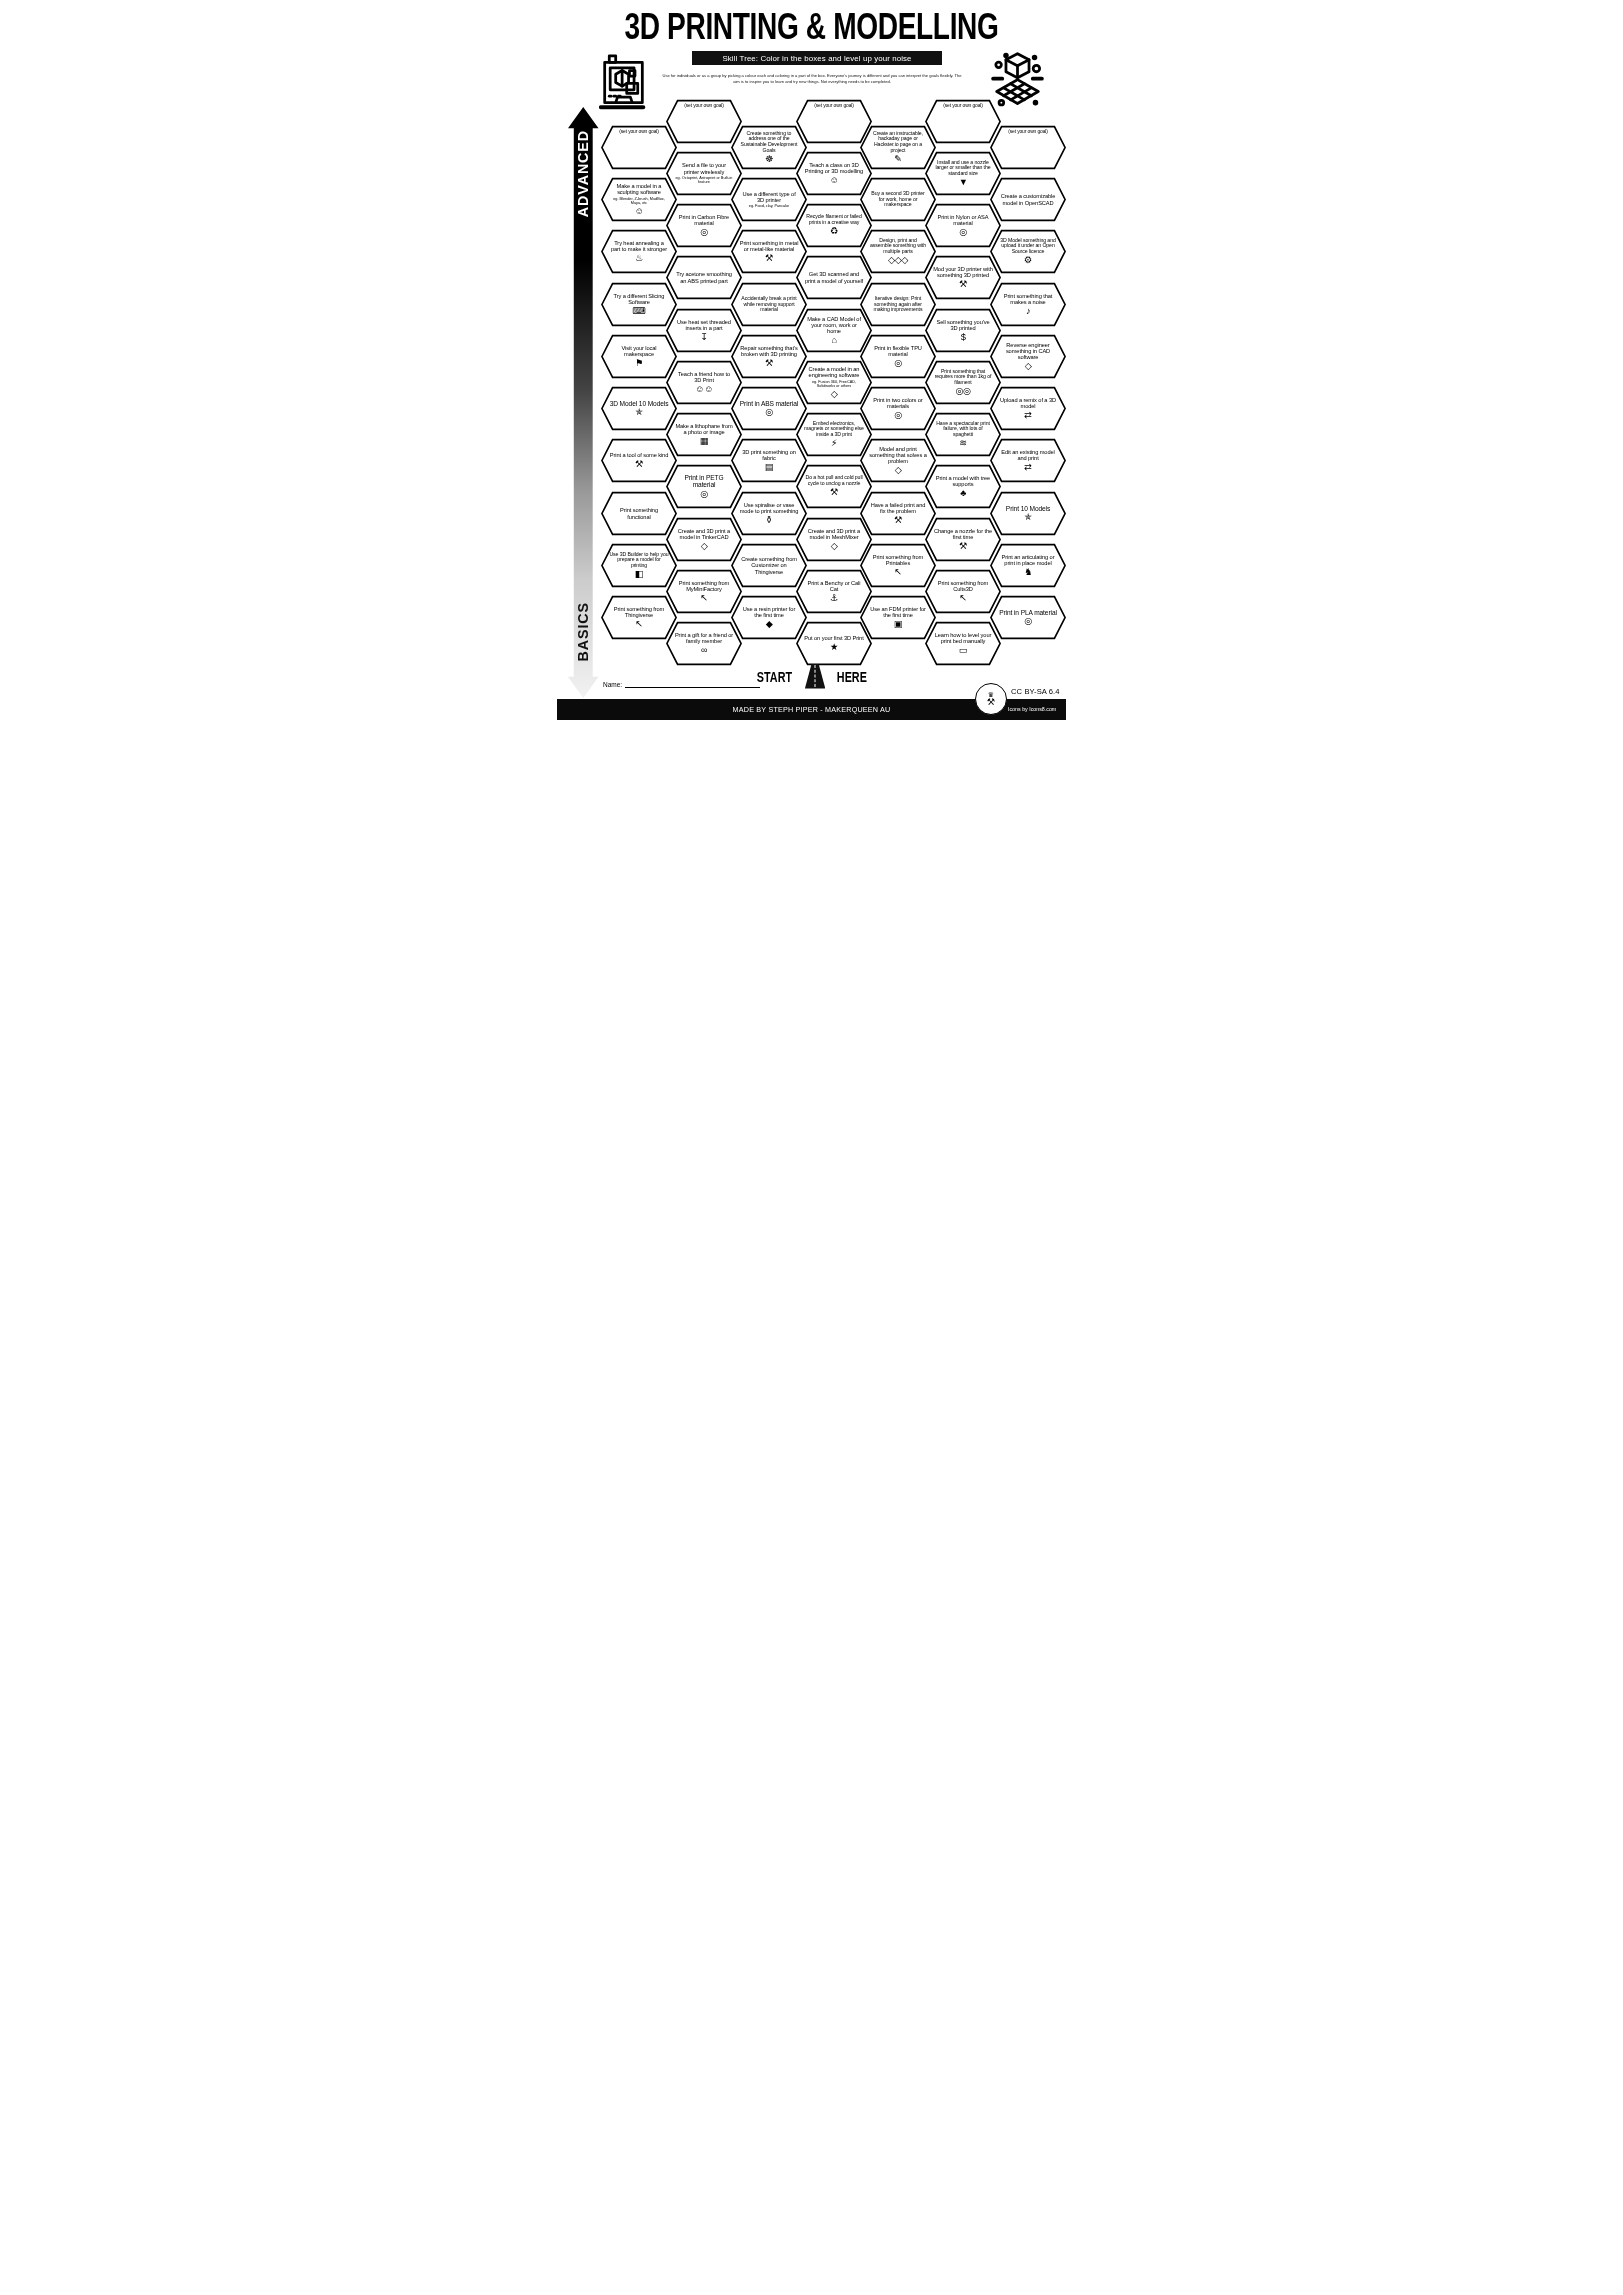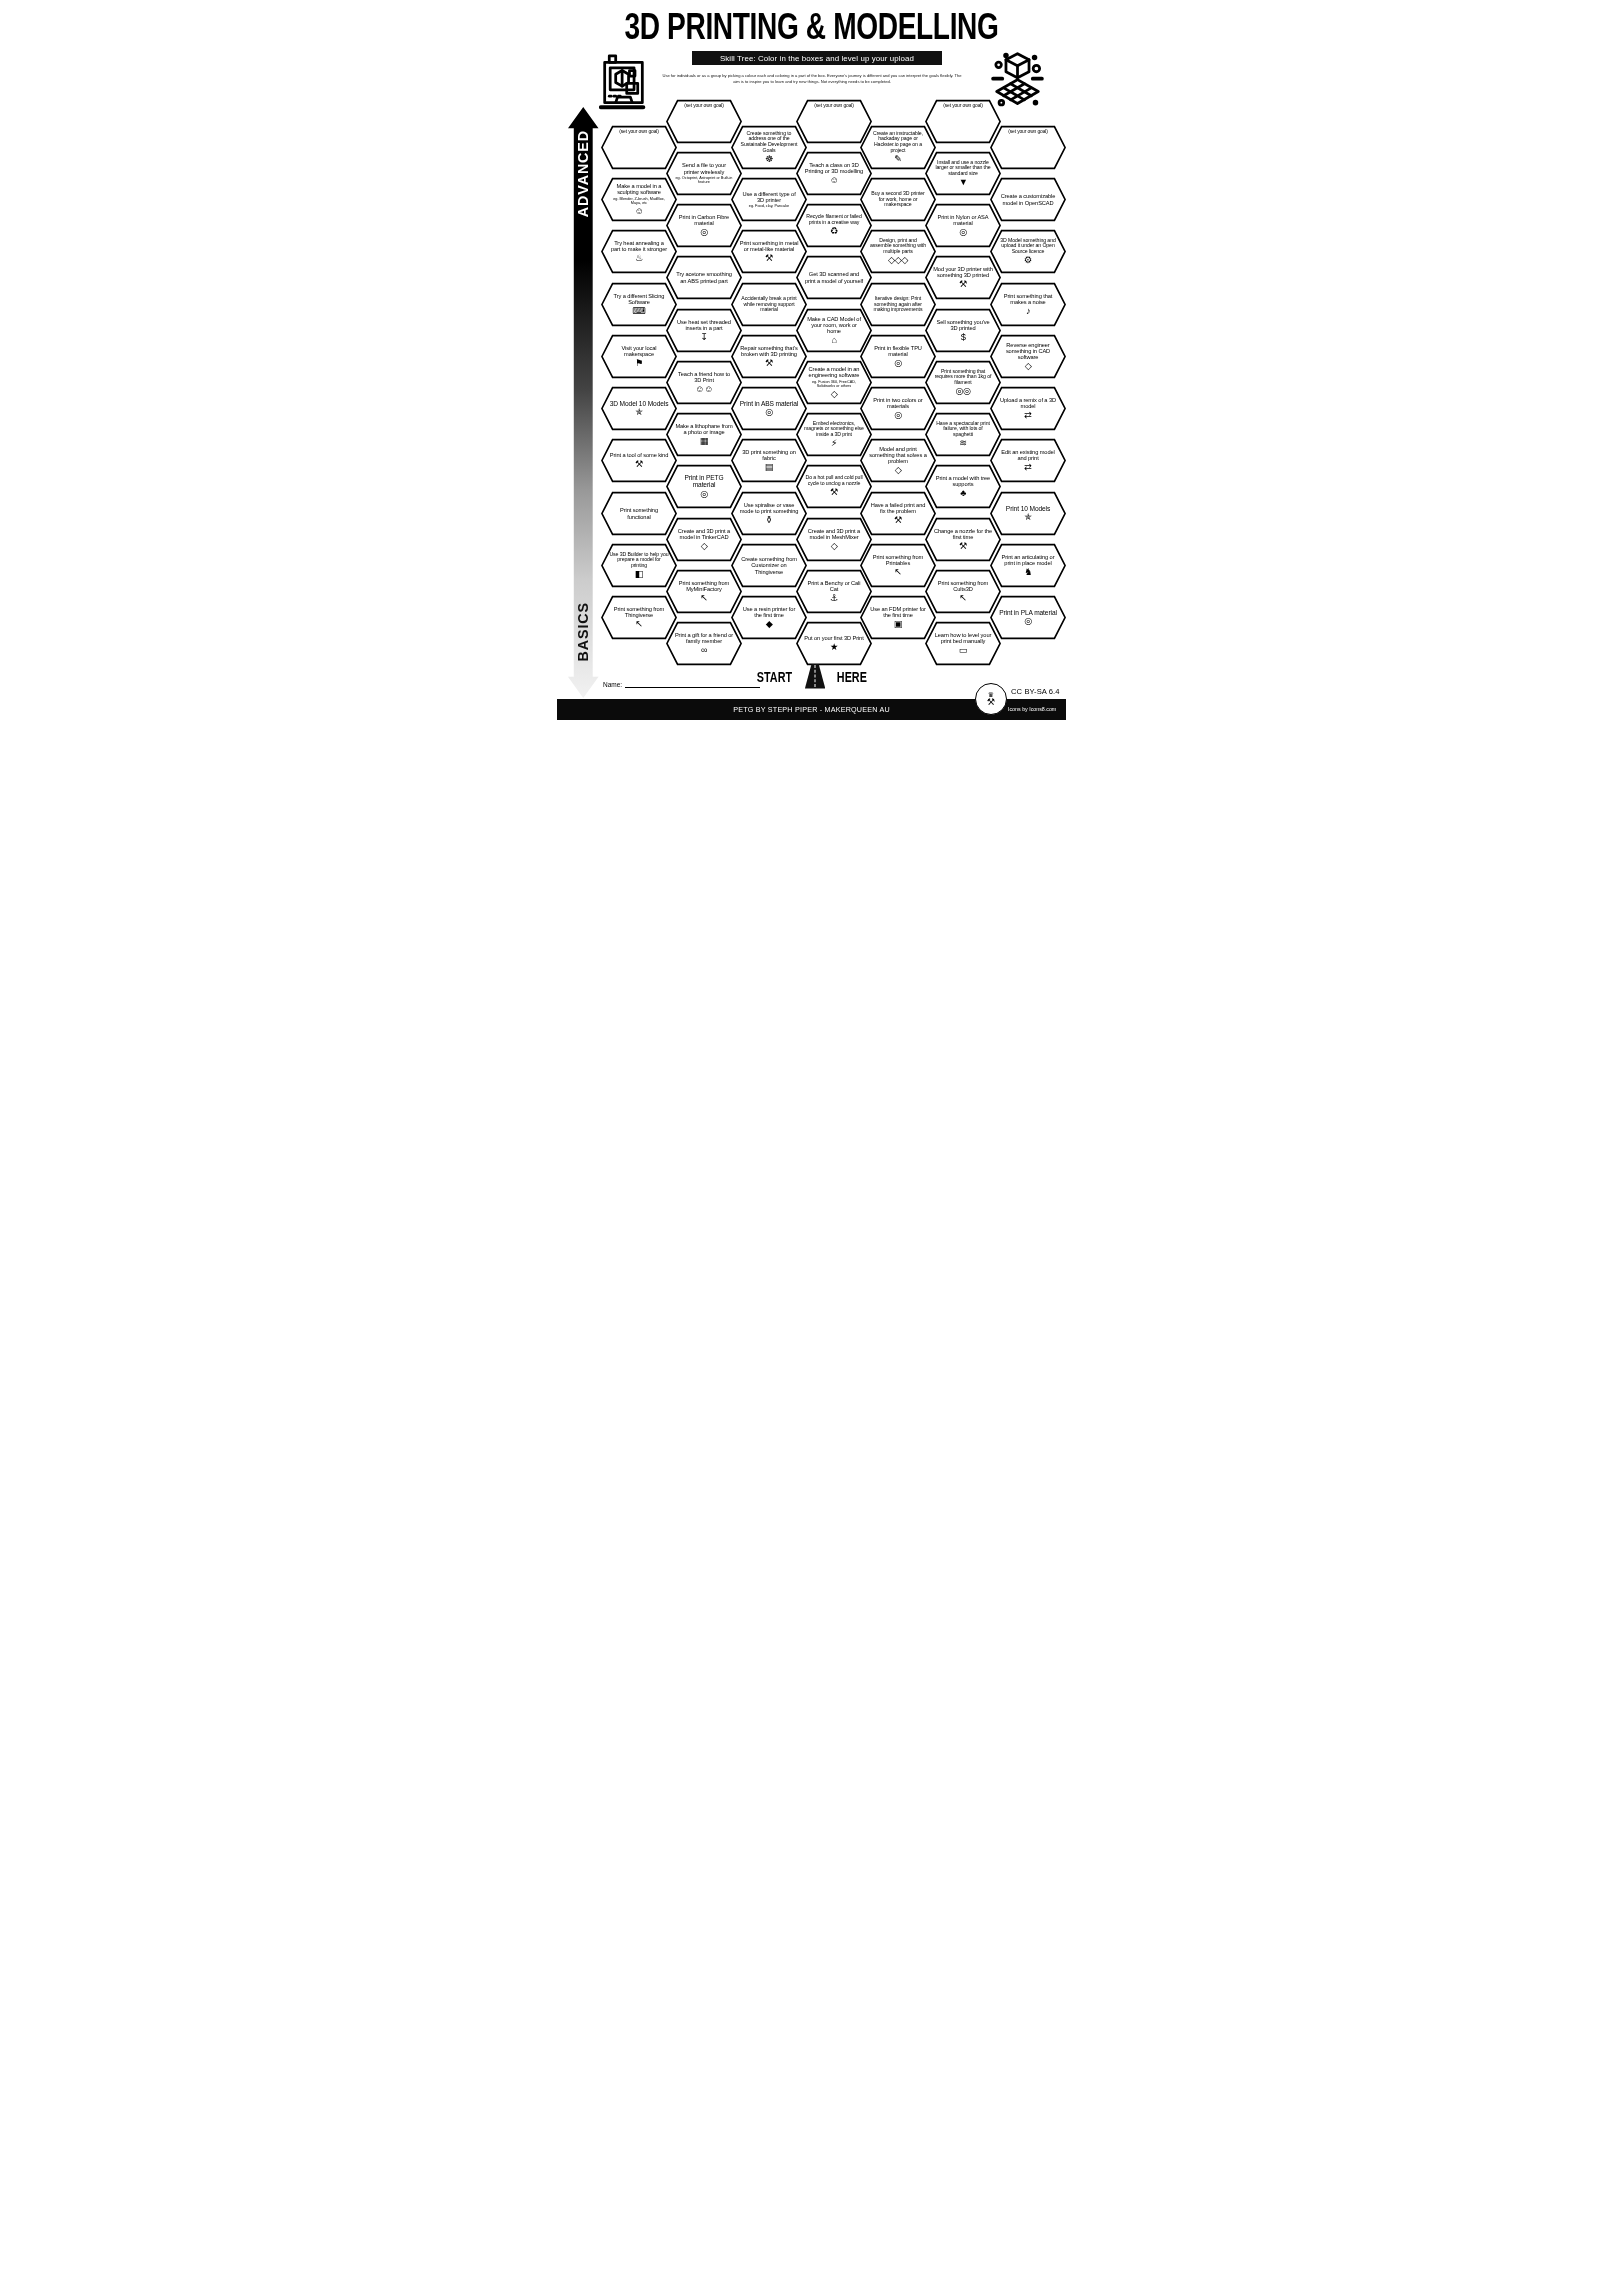--- a/index.html
+++ b/index.html
@@ -121,21 +121,21 @@
       <circle cx="18" cy="30" r="6"></circle>
         <circle cx="100" cy="38" r="7"></circle>
       <circle cx="24" cy="112" r="5"></circle>
         <circle cx="98" cy="112" r="3" style="fill:#000"></circle>
       <circle cx="34" cy="10" r="3" style="fill:#000"></circle>
         <circle cx="96" cy="14" r="3" style="fill:#000"></circle>
     </svg>
   </div>
 
   <div class="subtitle-bar">
-    <span>Skill Tree:  Color in the boxes and level up your upload</span>
+    <span>Skill Tree:  Color in the boxes and level up your noise</span>
   </div>
   <div class="description">Use for individuals or as a group by picking a colour each and coloring in a part of the box.  Everyone's journey is different and you can interpret the goals flexibly.  The aim is to inspire you to learn and try new things. Not everything needs to be completed.</div>
 
   <div class="level-arrow"></div>
   <div class="axis-label" id="axis-advanced">ADVANCED</div>
   <div class="axis-label" id="axis-basics">BASICS</div>
 
   <div id="grid">
       <div class="hex" style="left: 44px; top: 125px;">
         <svg viewBox="0 0 164 98" preserveAspectRatio="none">
@@ -798,17 +798,17 @@
     <span class="name-line"></span>
   </div>
 
   <div class="cc-logo">
     <span class="g1">♛</span>
     <span class="g2">⚒</span>
   </div>
   <div class="cc-text">CC BY-SA 6.4</div>
 
   <div class="bottom-bar"></div>
-  <div class="credit">PETG BY STEPH PIPER  -  MAKERQUEEN AU</div>
+  <div class="credit">MADE BY STEPH PIPER  -  MAKERQUEEN AU</div>
   <div class="icons-credit">Icons by Icons8.com</div>
 
 </div>
 
 
 </body></html>

